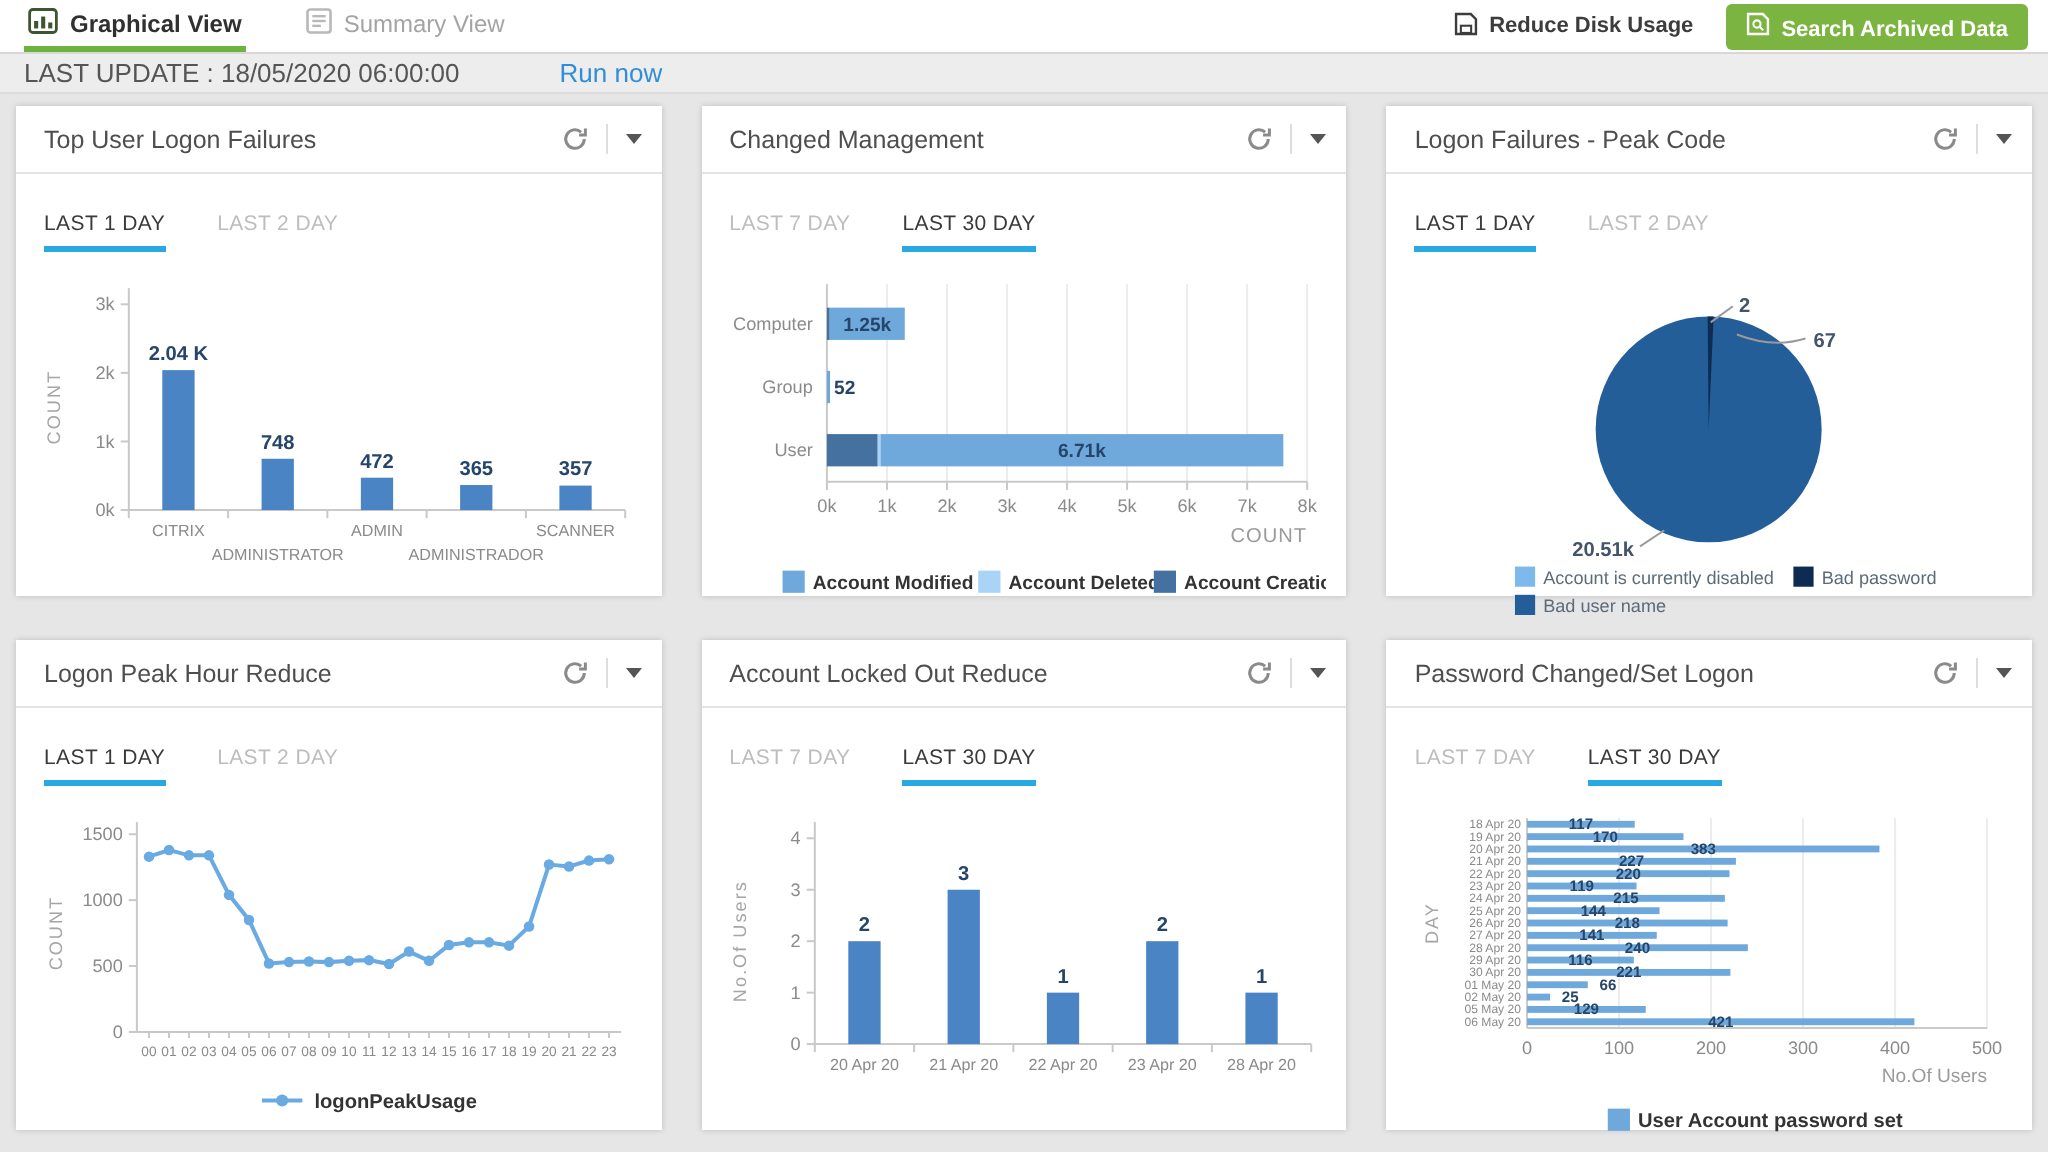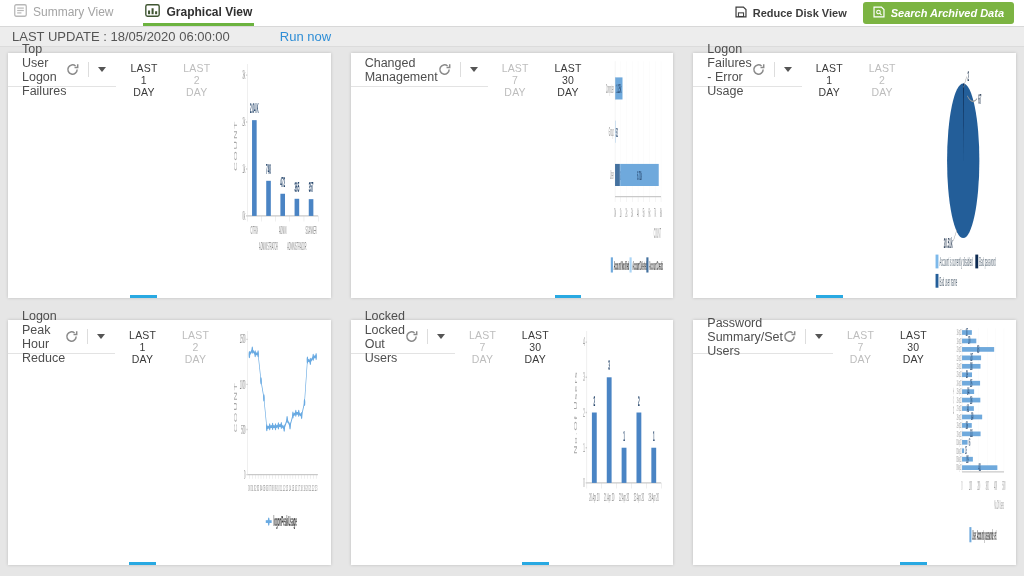--- a/index.html
+++ b/index.html
@@ -21,39 +21,39 @@
     font-size:12px; color:#a4a4a4; cursor:pointer;
     border-bottom:3px solid transparent; padding:0 2px;
   }
   .vtab.active { color:#303030; font-weight:bold; border-bottom-color:#6cb33f; }
   .topbar-right { display:flex; align-items:center; gap:16px; }
   .ghost-btn {
     display:flex; align-items:center; gap:6px; background:none; border:none;
     font-family:inherit; font-size:11px; color:#3c3c3c; font-weight:bold; cursor:pointer; padding:0;
   }
   .green-btn {
-    display:flex; align-items:center; gap:6px; border:none; cursor:pointer;
+    display:flex; align-items:flex-end; gap:6px; border:none; cursor:pointer;
     background:#7cb442; color:#fff; font-family:inherit; font-size:11px; font-weight:bold;
-    padding:4px 10px; border-radius:3px;font-style:italic;
+    padding:4px 10px; border-radius:3px;
   }
   
   .statusbar {
     height:20px; background:#ededed; border-bottom:1px solid #dcdcdc;
     display:flex; align-items:center; gap:6px; padding:0 12px;
     font-size:13px; color:#555;
   }
   .statusbar a { color:#2f8ed6; text-decoration:none; cursor:pointer;margin-left:44px; }
   
   .grid {
     display:grid; grid-template-columns:repeat(3,1fr); grid-auto-rows:245px;
     gap:22px 20px; padding:6px 8px 10px;
   }
   .panel {
     background:#fff; box-shadow:0 0 3px rgba(0,0,0,.18);
-    display:flex; flex-direction:row;
+    display:flex; flex-direction:column;gap:10px;
   }
   .panel-head {
     display:flex; justify-content:space-between; align-items:center;
     height:34px; flex:0 0 34px; padding:0 10px 0 14px; border-bottom:1px solid #e3e3e3;
   }
   .panel-head h3 { margin:0; font-size:12.5px; font-weight:normal; color:#4e4e4e; }
   .panel-actions { display:flex; align-items:center; gap:9px; }
   .refresh-btn { display:flex; align-items:center; cursor:pointer; }
   .sep { width:1px; height:15px; background:#ddd; }
   .caret {
@@ -68,52 +68,52 @@
   .ptab.active { color:#3a3a3a; border-bottom-color:#29a9e2; }
   .chart { flex:1; margin:0 10px 2px; }
   .chart svg { display:block; }
   svg text { font-family:"Liberation Sans", sans-serif; }
 </style>
 </head>
 <body>
 
 <header class="topbar">
   <div class="view-tabs">
+    <div class="vtab active">
+      <span>
+        <svg width="15" height="13" viewBox="0 0 16 14">
+            <rect x="0.8" y="0.8" width="14.4" height="12.4" rx="1.8" fill="none" stroke="#3f5531" stroke-width="1.5"></rect>
+            <rect x="3.2" y="7" width="2.2" height="4" fill="#3f5531"></rect>
+            <rect x="7" y="4.6" width="2.2" height="6.4" fill="#3f5531"></rect>
+            <rect x="10.8" y="7.8" width="2.2" height="3.2" fill="#3f5531"></rect>
+          </svg>
+      </span>
+      <span>Graphical View</span>
+    </div>
     <div class="vtab">
       <span>
         <svg width="13" height="13" viewBox="0 0 14 14">
             <rect x="0.8" y="0.8" width="12.4" height="12.4" rx="1.5" fill="none" stroke="#b8b8b8" stroke-width="1.4"></rect>
             <line x1="3.4" y1="4.4" x2="10.6" y2="4.4" stroke="#b8b8b8" stroke-width="1.3"></line>
             <line x1="3.4" y1="7" x2="10.6" y2="7" stroke="#b8b8b8" stroke-width="1.3"></line>
             <line x1="3.4" y1="9.6" x2="8" y2="9.6" stroke="#b8b8b8" stroke-width="1.3"></line>
           </svg>
       </span>
       <span>Summary View</span>
     </div>
-    <div class="vtab active">
-      <span>
-        <svg width="15" height="13" viewBox="0 0 16 14">
-            <rect x="0.8" y="0.8" width="14.4" height="12.4" rx="1.8" fill="none" stroke="#3f5531" stroke-width="1.5"></rect>
-            <rect x="3.2" y="7" width="2.2" height="4" fill="#3f5531"></rect>
-            <rect x="7" y="4.6" width="2.2" height="6.4" fill="#3f5531"></rect>
-            <rect x="10.8" y="7.8" width="2.2" height="3.2" fill="#3f5531"></rect>
-          </svg>
-      </span>
-      <span>Graphical View</span>
-    </div>
   </div>
   <div class="topbar-right">
     <button class="ghost-btn">
       <span>
         <svg width="12" height="12" viewBox="0 0 14 14">
             <path d="M1.2 1.2 h8.6 l3 3 v8.6 h-11.6 z" fill="none" stroke="#3c3c3c" stroke-width="1.4"></path>
             <rect x="4" y="8" width="6" height="4.2" fill="none" stroke="#3c3c3c" stroke-width="1.2"></rect>
           </svg>
       </span>
-      <span>Reduce Disk View</span>
+      <span>Reduce Disk Usage</span>
     </button>
     <button class="green-btn">
       <span>
         <svg width="12" height="12" viewBox="0 0 14 14">
             <path d="M1.2 1.2 h8.6 l3 3 v8.6 h-11.6 z" fill="none" stroke="#fff" stroke-width="1.4"></path>
             <circle cx="6.4" cy="7" r="2.1" fill="none" stroke="#fff" stroke-width="1.2"></circle>
             <line x1="8" y1="8.6" x2="10" y2="10.6" stroke="#fff" stroke-width="1.2"></line>
           </svg>
       </span>
       <span>Search Archived Data</span>
@@ -253,21 +253,21 @@
           <rect x="127" y="148" width="11" height="11" fill="#aad4f5"></rect>
           <text x="142" y="157" font-size="9.5" fill="#333" font-weight="bold">Account Deleted</text>
           <rect x="214" y="148" width="11" height="11" fill="#44719f"></rect>
           <text x="229" y="157" font-size="9.5" fill="#333" font-weight="bold">Account Creation</text>
         </svg>
       </div>
   </section>
 
   <section class="panel">
     <div class="panel-head">
-      <h3>Logon Failures - Error Usage</h3>
+      <h3>Logon Failures - Peak Code</h3>
       <div class="panel-actions">
         <span class="refresh-btn">
             <svg width="13" height="13" viewBox="0 0 14 14">
               <path d="M12 7 a5 5 0 1 1 -1.7-3.75" fill="none" stroke="#8a8a8a" stroke-width="1.6"></path>
               <path d="M12.6 1.4 v3.4 h-3.4" fill="none" stroke="#8a8a8a" stroke-width="1.6"></path>
             </svg>
           </span>
         <span class="sep"></span>
         <span class="caret"></span>
       </div>
@@ -402,21 +402,21 @@
           <text x="284" y="124" font-size="6.8" fill="#8a8a8a" text-anchor="middle">23</text>
           <line x1="112" y1="146" x2="132" y2="146" stroke="#69aae2" stroke-width="2"></line>
           <circle cx="122" cy="146" r="3" fill="#69aae2"></circle>
           <text x="138" y="149.5" font-size="10" fill="#333" font-weight="bold">logonPeakUsage</text>
         </svg>
       </div>
   </section>
 
   <section class="panel">
     <div class="panel-head">
-      <h3>Locked Locked Out Users</h3>
+      <h3>Account Locked Out Reduce</h3>
       <div class="panel-actions">
         <span class="refresh-btn">
             <svg width="13" height="13" viewBox="0 0 14 14">
               <path d="M12 7 a5 5 0 1 1 -1.7-3.75" fill="none" stroke="#8a8a8a" stroke-width="1.6"></path>
               <path d="M12.6 1.4 v3.4 h-3.4" fill="none" stroke="#8a8a8a" stroke-width="1.6"></path>
             </svg>
           </span>
         <span class="sep"></span>
         <span class="caret"></span>
       </div>
@@ -460,21 +460,21 @@
           <text x="119.80000000000001" y="131" font-size="8" fill="#8a8a8a" text-anchor="middle">21 Apr 20</text>
           <text x="169" y="131" font-size="8" fill="#8a8a8a" text-anchor="middle">22 Apr 20</text>
           <text x="218.20000000000002" y="131" font-size="8" fill="#8a8a8a" text-anchor="middle">23 Apr 20</text>
           <text x="267.4" y="131" font-size="8" fill="#8a8a8a" text-anchor="middle">28 Apr 20</text>
         </svg>
       </div>
   </section>
 
   <section class="panel">
     <div class="panel-head">
-      <h3>Password Summary/Set Users</h3>
+      <h3>Password Changed/Set Logon</h3>
       <div class="panel-actions">
         <span class="refresh-btn">
             <svg width="13" height="13" viewBox="0 0 14 14">
               <path d="M12 7 a5 5 0 1 1 -1.7-3.75" fill="none" stroke="#8a8a8a" stroke-width="1.6"></path>
               <path d="M12.6 1.4 v3.4 h-3.4" fill="none" stroke="#8a8a8a" stroke-width="1.6"></path>
             </svg>
           </span>
         <span class="sep"></span>
         <span class="caret"></span>
       </div>

